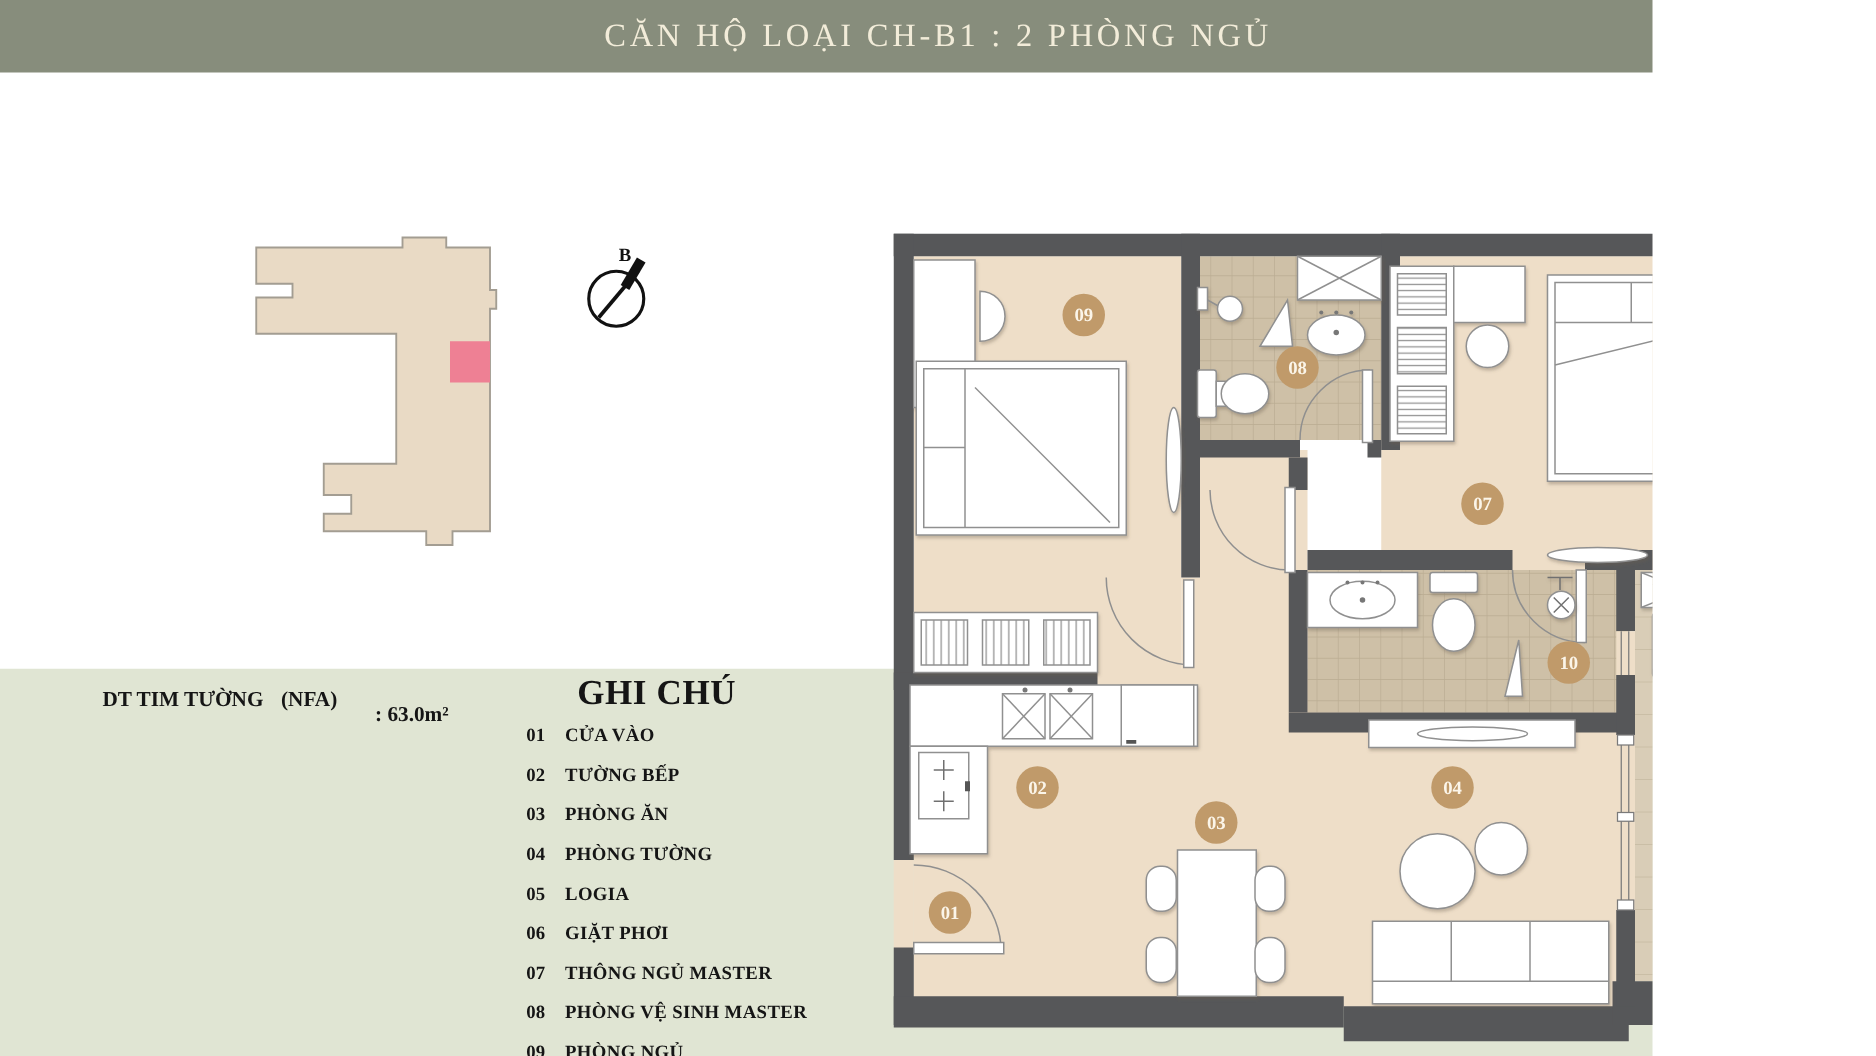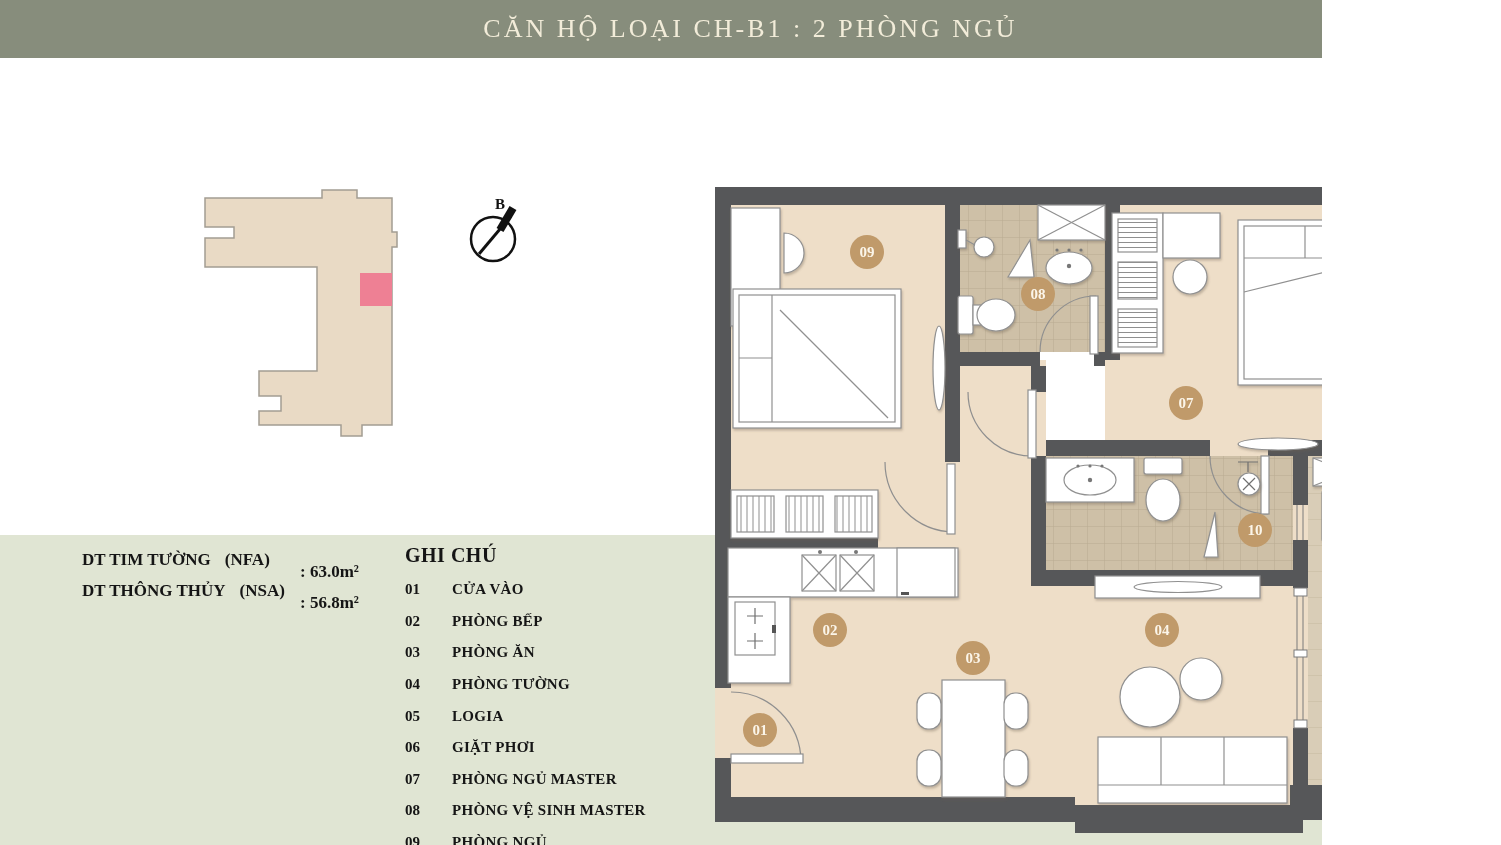--- a/index.html
+++ b/index.html
@@ -1,29 +1,29 @@
 <!DOCTYPE html>
 <html><head>
 <meta charset="utf-8">
 <style>
   html,body{margin:0;padding:0;background:#fff;}
   .page{position:relative;width:1322px;height:845px;background:#ffffff;overflow:hidden;
-        font-family:"Liberation Serif","DejaVu Serif",serif;}
+        font-family:"Liberation Serif","DejaVu Serif",serif;text-align:center;}
   .titlebar{position:absolute;top:0;left:0;width:1501px;height:58px;background:#878d7c;
             display:flex;align-items:center;justify-content:center;}
   .titlebar .ttl{font-size:26px;font-weight:400;letter-spacing:3px;color:#f2ecd9;}
   .greenband{position:absolute;left:0;top:535px;width:1501px;height:310px;background:#e0e5d3;}
   .minimap{position:absolute;left:180px;top:170px;}
   .planwrap{position:absolute;left:700px;top:178px;}
   .areainfo{position:absolute;left:82px;top:544px;color:#151515;}
   .arow{position:relative;height:31px;line-height:31px;font-size:17px;font-weight:bold;white-space:nowrap;}
   .arow .code{margin-left:14px;}
   .arow .val{position:absolute;left:218px;top:12px;}
   .legend{position:absolute;left:405px;top:540px;color:#151515;}
-  .legend .ltitle{font-size:20px;font-weight:bold;letter-spacing:.5px;height:34px;line-height:30px;font-family:Liberation Serif, serif;}
+  .legend .ltitle{font-size:28px;font-weight:bold;letter-spacing:.5px;height:34px;line-height:30px;font-family:Liberation Serif, serif;}
   .litem{display:flex;align-items:center;height:31.6px;font-size:15px;font-weight:bold;}
   .litem .num{width:47px;flex:0 0 47px;}
   .litem .lab{letter-spacing:.3px;font-family:Liberation Serif, serif;}
   svg text.badge{font-family:"Liberation Serif","DejaVu Serif",serif;font-size:15px;font-weight:bold;fill:#fbf5e9;}
   svg text.compB{font-family:"Liberation Serif","DejaVu Serif",serif;font-size:15px;font-weight:bold;fill:#111;}
 </style>
 </head>
 <body>
 
 <div class="page">
@@ -48,55 +48,51 @@
       <line x1="500" y1="230" x2="513" y2="208" stroke="#111" stroke-width="8"></line>
       <text class="compB" x="500" y="209" text-anchor="middle">B</text>
     </g>
   </svg>
 
   <div class="areainfo">
     <div class="arow">
       <span>DT TIM TƯỜNG</span><span class="code">(NFA)</span>
       <span class="val">: 63.0m²</span>
     </div>
-    <div class="arow">
-      <span>DT THÔNG THỦY</span><span class="code">(NSA)</span>
-      <span class="val">: 56.8m²</span>
-    </div>
   </div>
 
   <div class="legend">
     <div class="ltitle">GHI CHÚ</div>
     <div class="litem">
       <span class="num">01</span>
       <span class="lab">CỬA VÀO</span>
       </div>
     <div class="litem">
       <span class="num">02</span>
-      <span class="lab">PHÒNG BẾP</span>
+      <span class="lab">TƯỜNG BẾP</span>
       </div>
     <div class="litem">
       <span class="num">03</span>
       <span class="lab">PHÒNG ĂN</span>
       </div>
     <div class="litem">
       <span class="num">04</span>
       <span class="lab">PHÒNG TƯỜNG</span>
       </div>
     <div class="litem">
       <span class="num">05</span>
       <span class="lab">LOGIA</span>
       </div>
     <div class="litem">
       <span class="num">06</span>
       <span class="lab">GIẶT PHƠI</span>
       </div>
     <div class="litem">
       <span class="num">07</span>
-      <span class="lab">PHÒNG NGỦ MASTER</span>
+      <span class="lab">THÔNG NGỦ MASTER</span>
       </div>
     <div class="litem">
       <span class="num">08</span>
       <span class="lab">PHÒNG VỆ SINH MASTER</span>
       </div>
     <div class="litem">
       <span class="num">09</span>
       <span class="lab">PHÒNG NGỦ</span>
       </div>
   </div>

